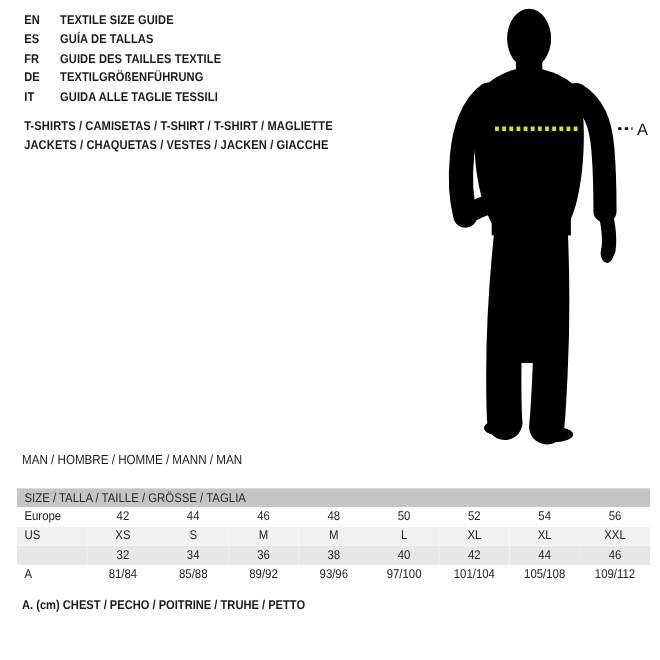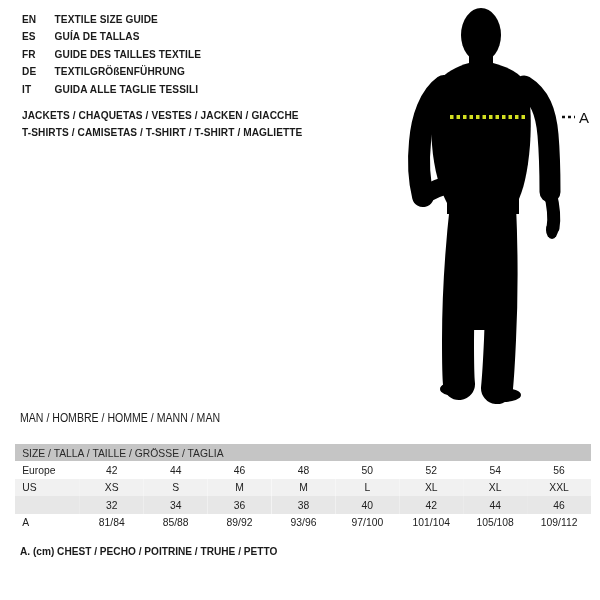--- a/index.html
+++ b/index.html
@@ -62,24 +62,24 @@
     <span class="lang-label">TEXTILGRÖßENFÜHRUNG</span>
   </div>
   <div class="lang-row">
     <span class="lang-code">IT</span>
     <span class="lang-label">GUIDA ALLE TAGLIE TESSILI</span>
   </div>
 </div>
 
 <div class="categories">
   <div class="cat-line">
-      <span class="cond">JACKETS / CHAQUETAS / VESTES / JACKEN / GIACCHE</span>
+      <span class="cond">T-SHIRTS / CAMISETAS / T-SHIRT / T-SHIRT / MAGLIETTE</span>
     </div>
   <div class="cat-line">
-      <span class="cond">T-SHIRTS / CAMISETAS / T-SHIRT / T-SHIRT / MAGLIETTE</span>
+      <span class="cond">JACKETS / CHAQUETAS / VESTES / JACKEN / GIACCHE</span>
     </div>
 </div>
 
 <div class="figure">
   <svg viewBox="0 0 210 410" width="210" height="410">
     <g fill="#000000">
 
       <ellipse cx="91" cy="35" rx="20" ry="27"></ellipse>
       <rect x="79" y="46" width="24" height="26"></rect>
 

